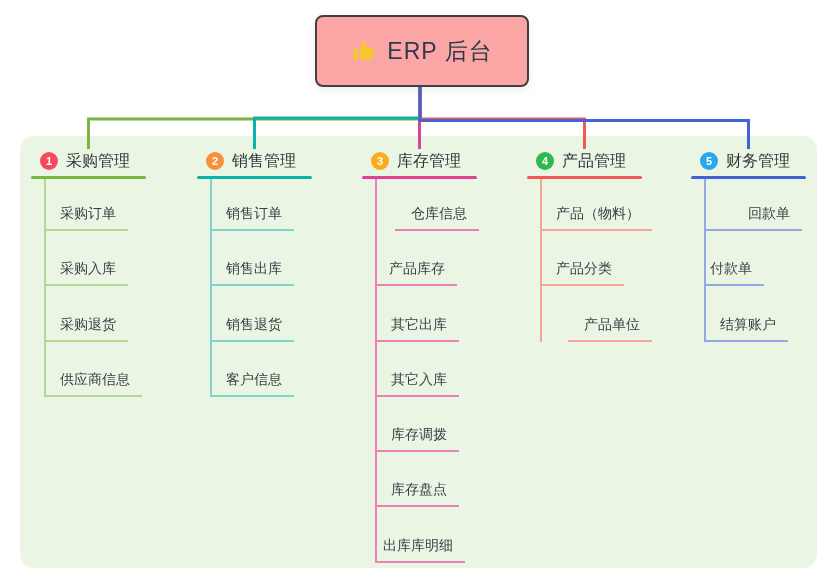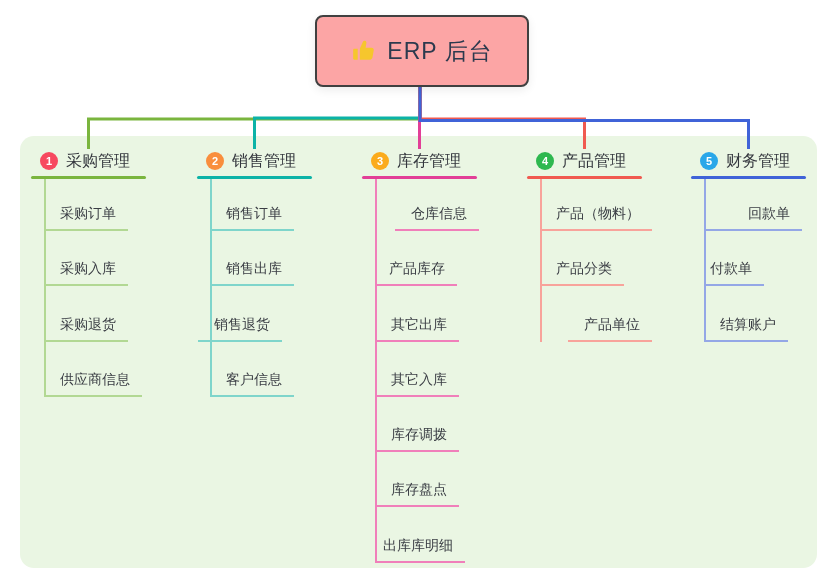--- a/index.html
+++ b/index.html
@@ -56,21 +56,21 @@
       <div class="child-node" style="left: 44px; top: 311.5px; border-color: rgb(178, 216, 147);">采购退货</div>
       <div class="child-node" style="left: 44px; top: 366.75px; border-color: rgb(178, 216, 147);">供应商信息</div>
       <div class="branch-title" style="left: 197px; top: 146px;">
         <span class="badge" style="background: rgb(249, 142, 61);">2</span>
         <span class="branch-label">销售管理</span>
         <span class="ul" style="background: rgb(12, 179, 167);"></span>
       </div>
       <div class="trunk" style="left: 210px; top: 179px; height: 217.75px; border-color: rgb(127, 213, 203);"></div>
       <div class="child-node" style="left: 210px; top: 201px; border-color: rgb(127, 213, 203);">销售订单</div>
       <div class="child-node" style="left: 210px; top: 256.25px; border-color: rgb(127, 213, 203);">销售出库</div>
-      <div class="child-node" style="left: 198px; top: 311.5px; border-color: rgb(127, 213, 203);">销售退货</div>
+      <div class="child-node" style="left: 210px; top: 311.5px; border-color: rgb(127, 213, 203);">销售退货</div>
       <div class="child-node" style="left: 210px; top: 366.75px; border-color: rgb(127, 213, 203);">客户信息</div>
       <div class="branch-title" style="left: 362px; top: 146px;">
         <span class="badge" style="background: rgb(251, 171, 28);">3</span>
         <span class="branch-label">库存管理</span>
         <span class="ul" style="background: rgb(226, 63, 151);"></span>
       </div>
       <div class="trunk" style="left: 375px; top: 179px; height: 383.5px; border-color: rgb(240, 127, 186);"></div>
       <div class="child-node" style="left: 375px; top: 201px; border-color: rgb(240, 127, 186); margin-left: 20px;">仓库信息</div>
       <div class="child-node" style="left: 375px; top: 256.25px; border-color: rgb(240, 127, 186); padding-left: 14px;">产品库存</div>
       <div class="child-node" style="left: 375px; top: 311.5px; border-color: rgb(240, 127, 186);">其它出库</div>

